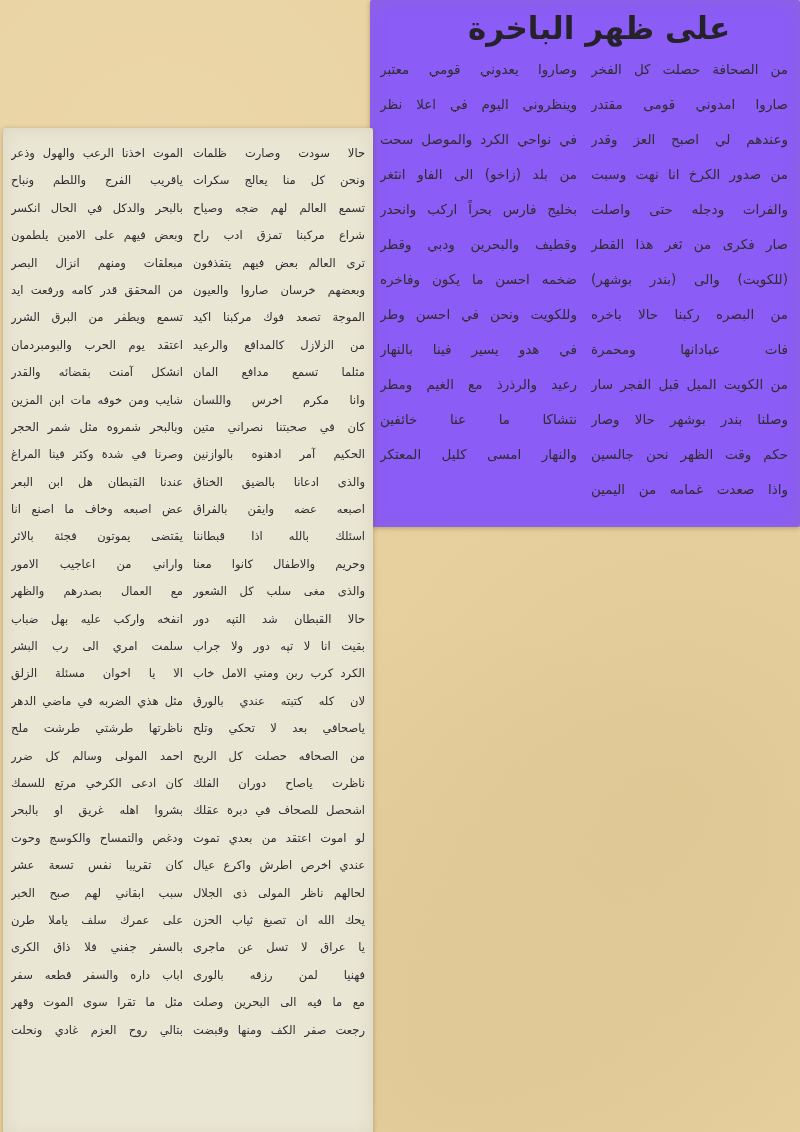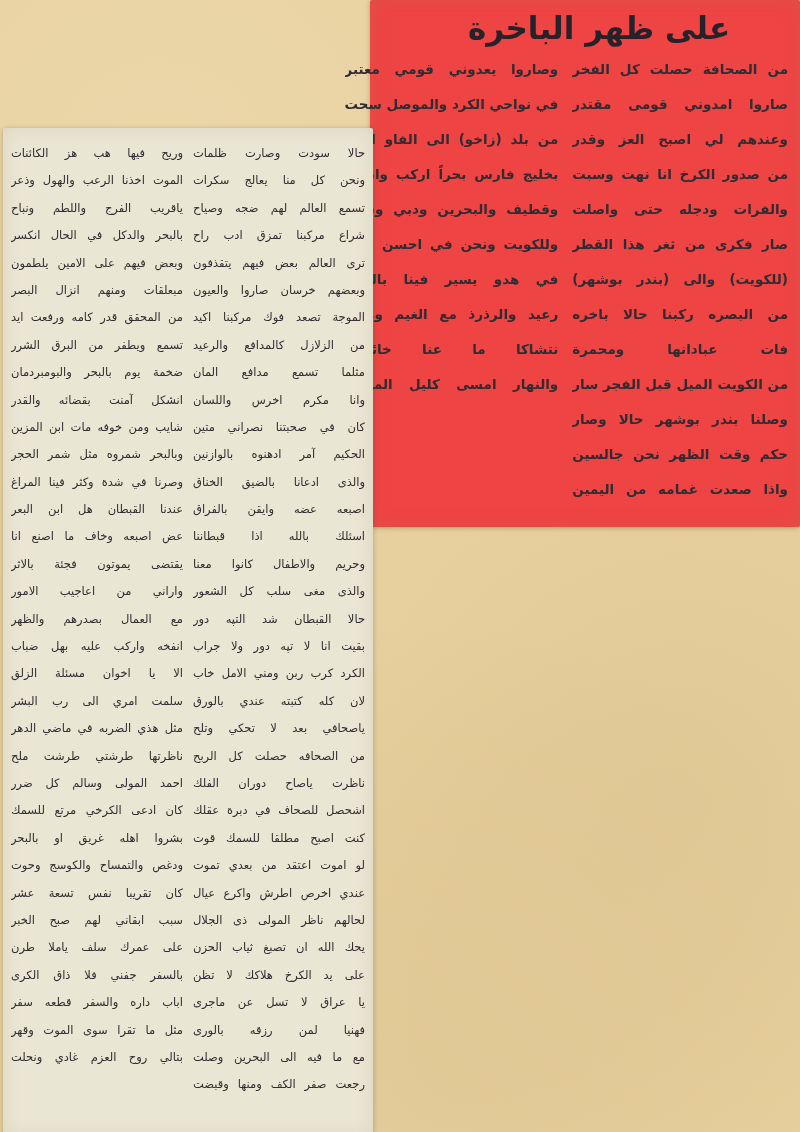--- a/index.html
+++ b/index.html
@@ -15,21 +15,21 @@
     content:"";
     position:absolute; inset:0;
     background:
       radial-gradient(circle at 20% 15%, rgba(255,255,255,.10), transparent 40%),
       radial-gradient(circle at 85% 70%, rgba(120,90,30,.08), transparent 45%),
       radial-gradient(circle at 55% 95%, rgba(120,90,30,.06), transparent 40%);
     pointer-events:none;
   }
   .clipping{
     position:absolute;
-    background:#ef4444;
+    background:#8b5cf6;
     box-shadow:0 1px 5px rgba(90,60,10,.35), inset 0 0 18px rgba(150,140,90,.18);
     border-radius:2px;
   }
   #right-clipping{
     top:0; right:0;
     width:430px; height:527px;
     padding:6px 12px 8px 10px;
   }
   #page-title{
     text-align:center;
@@ -43,21 +43,20 @@
     display:flex;
     gap:14px;
   }
   #right-clipping .col{
     flex:1;
     font-size:13.5px;
   }
   #right-clipping .verse-line{
     height:35px;
     line-height:35px;
-    font-weight:bold;
   }
   #left-clipping{
     top:128px; left:3px;
     width:370px; height:1008px;
     padding:12px 8px 10px 8px;
     background:#eae6d4;
   }
   #left-clipping .cols{ gap:10px; }
   #left-clipping .col{
     flex:1;
@@ -92,24 +91,26 @@
         <div class="verse-line">(للكويت) والى (بندر بوشهر)</div>
         <div class="verse-line">من البصره ركبنا حالا باخره</div>
         <div class="verse-line">فات عبادانها ومحمرة</div>
         <div class="verse-line">من الكويت الميل قبل الفجر سار</div>
         <div class="verse-line">وصلنا بندر بوشهر حالا وصار</div>
         <div class="verse-line">حكم وقت الظهر نحن جالسين</div>
         <div class="verse-line">واذا صعدت غمامه من اليمين</div>
       </div>
     <div class="col">
         <div class="verse-line">وصاروا يعدوني قومي معتبر</div>
+        <div class="verse-line">وينظروني اليوم في اعلا نظر</div>
         <div class="verse-line">في نواحي الكرد والموصل سحت</div>
         <div class="verse-line">من بلد (زاخو) الى الفاو انثغر</div>
         <div class="verse-line">بخليج فارس بحراً اركب وانحدر</div>
         <div class="verse-line">وقطيف والبحرين ودبي وقطر</div>
+        <div class="verse-line">ضخمه احسن ما يكون وفاخره</div>
         <div class="verse-line">وللكويت ونحن في احسن وطر</div>
         <div class="verse-line">في هدو يسير فينا بالنهار</div>
         <div class="verse-line">رعيد والرذرذ مع الغيم ومطر</div>
         <div class="verse-line">نتشاكا ما عنا خائفين</div>
         <div class="verse-line">والنهار امسى كليل المعتكر</div>
       </div>
   </div>
 </div>
 
 <div class="clipping" id="left-clipping">
@@ -133,53 +134,50 @@
         <div class="verse-line">وحريم والاطفال كانوا معنا</div>
         <div class="verse-line">والذى مغى سلب كل الشعور</div>
         <div class="verse-line">حالا القبطان شد التپه دور</div>
         <div class="verse-line">بقيت انا لا تپه دور ولا جراب</div>
         <div class="verse-line">الكرد كرب ربن ومني الامل خاب</div>
         <div class="verse-line">لان كله كتبته عندي بالورق</div>
         <div class="verse-line">ياصحافي بعد لا تحكي وتلح</div>
         <div class="verse-line">من الصحافه حصلت كل الربح</div>
         <div class="verse-line">ناظرت ياصاح دوران الفلك</div>
         <div class="verse-line">اشحصل للصحاف في دبرة عقلك</div>
-        <div class="verse-line">كنت اصبح مطلقا للسمك قوت</div>
         <div class="verse-line">لو اموت اعتقد من بعدي تموت</div>
         <div class="verse-line">عندي اخرص اطرش واكرع عيال</div>
         <div class="verse-line">لحالهم ناظر المولى ذى الجلال</div>
         <div class="verse-line">يحك الله ان تصبغ ثياب الحزن</div>
-        <div class="verse-line">على يد الكرخ هلاكك لا تظن</div>
         <div class="verse-line">يا عراق لا تسل عن ماجرى</div>
         <div class="verse-line">فهنيا لمن رزقه بالورى</div>
         <div class="verse-line">مع ما فيه الى البحرين وصلت</div>
         <div class="verse-line">رجعت صفر الكف ومنها وقبضت</div>
       </div>
     <div class="col">
-        <div class="verse-line">وريح فيها هب هز الكائنات</div>
         <div class="verse-line">الموت اخذنا الرعب والهول وذعر</div>
         <div class="verse-line">ياقريب الفرج واللطم ونباح</div>
         <div class="verse-line">بالبحر والدكل في الحال انكسر</div>
         <div class="verse-line">وبعض فيهم على الامين يلطمون</div>
         <div class="verse-line">مبعلقات ومنهم انزال البصر</div>
         <div class="verse-line">من المحقق قدر كامه ورفعت ايد</div>
         <div class="verse-line">تسمع ويطفر من البرق الشرر</div>
-        <div class="verse-line">ضخمة يوم بالبحر والبومبردمان</div>
+        <div class="verse-line">اعتقد يوم الحرب والبومبردمان</div>
         <div class="verse-line">انشكل آمنت بقضائه والقدر</div>
         <div class="verse-line">شايب ومن خوفه مات ابن المزين</div>
         <div class="verse-line">وبالبحر شمروه مثل شمر الحجر</div>
         <div class="verse-line">وصرنا في شدة وكثر فينا المراغ</div>
         <div class="verse-line">عندنا القبطان هل ابن البعر</div>
         <div class="verse-line">عض اصبعه وخاف ما اصنع انا</div>
         <div class="verse-line">يقتضى يموتون فجئة بالاثر</div>
         <div class="verse-line">واراني من اعاجيب الامور</div>
         <div class="verse-line">مع العمال بصدرهم والظهر</div>
         <div class="verse-line">انفخه واركب عليه بهل ضباب</div>
+        <div class="verse-line">سلمت امري الى رب البشر</div>
         <div class="verse-line">الا يا اخوان مسئلة الزلق</div>
-        <div class="verse-line">سلمت امري الى رب البشر</div>
         <div class="verse-line">مثل هذي الضربه في ماضي الدهر</div>
         <div class="verse-line">ناظرتها طرشتي طرشت ملح</div>
         <div class="verse-line">احمد المولى وسالم كل ضرر</div>
         <div class="verse-line">كان ادعى الكرخي مرتع للسمك</div>
         <div class="verse-line">بشروا اهله غريق او بالبحر</div>
         <div class="verse-line">ودغص والتمساح والكوسج وحوت</div>
         <div class="verse-line">كان تقريبا نفس تسعة عشر</div>
         <div class="verse-line">سبب ابقاني لهم صبح الخبر</div>
         <div class="verse-line">على عمرك سلف ياملا طرن</div>
         <div class="verse-line">بالسفر جفني فلا ذاق الكرى</div>

